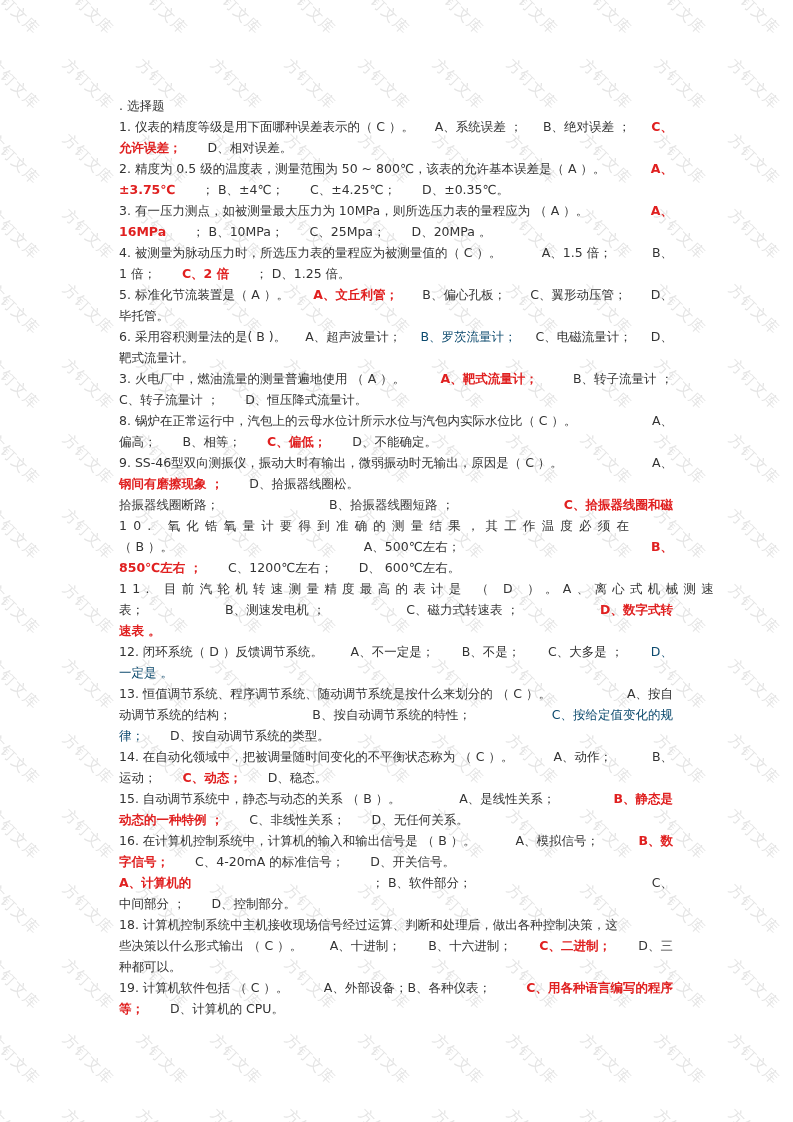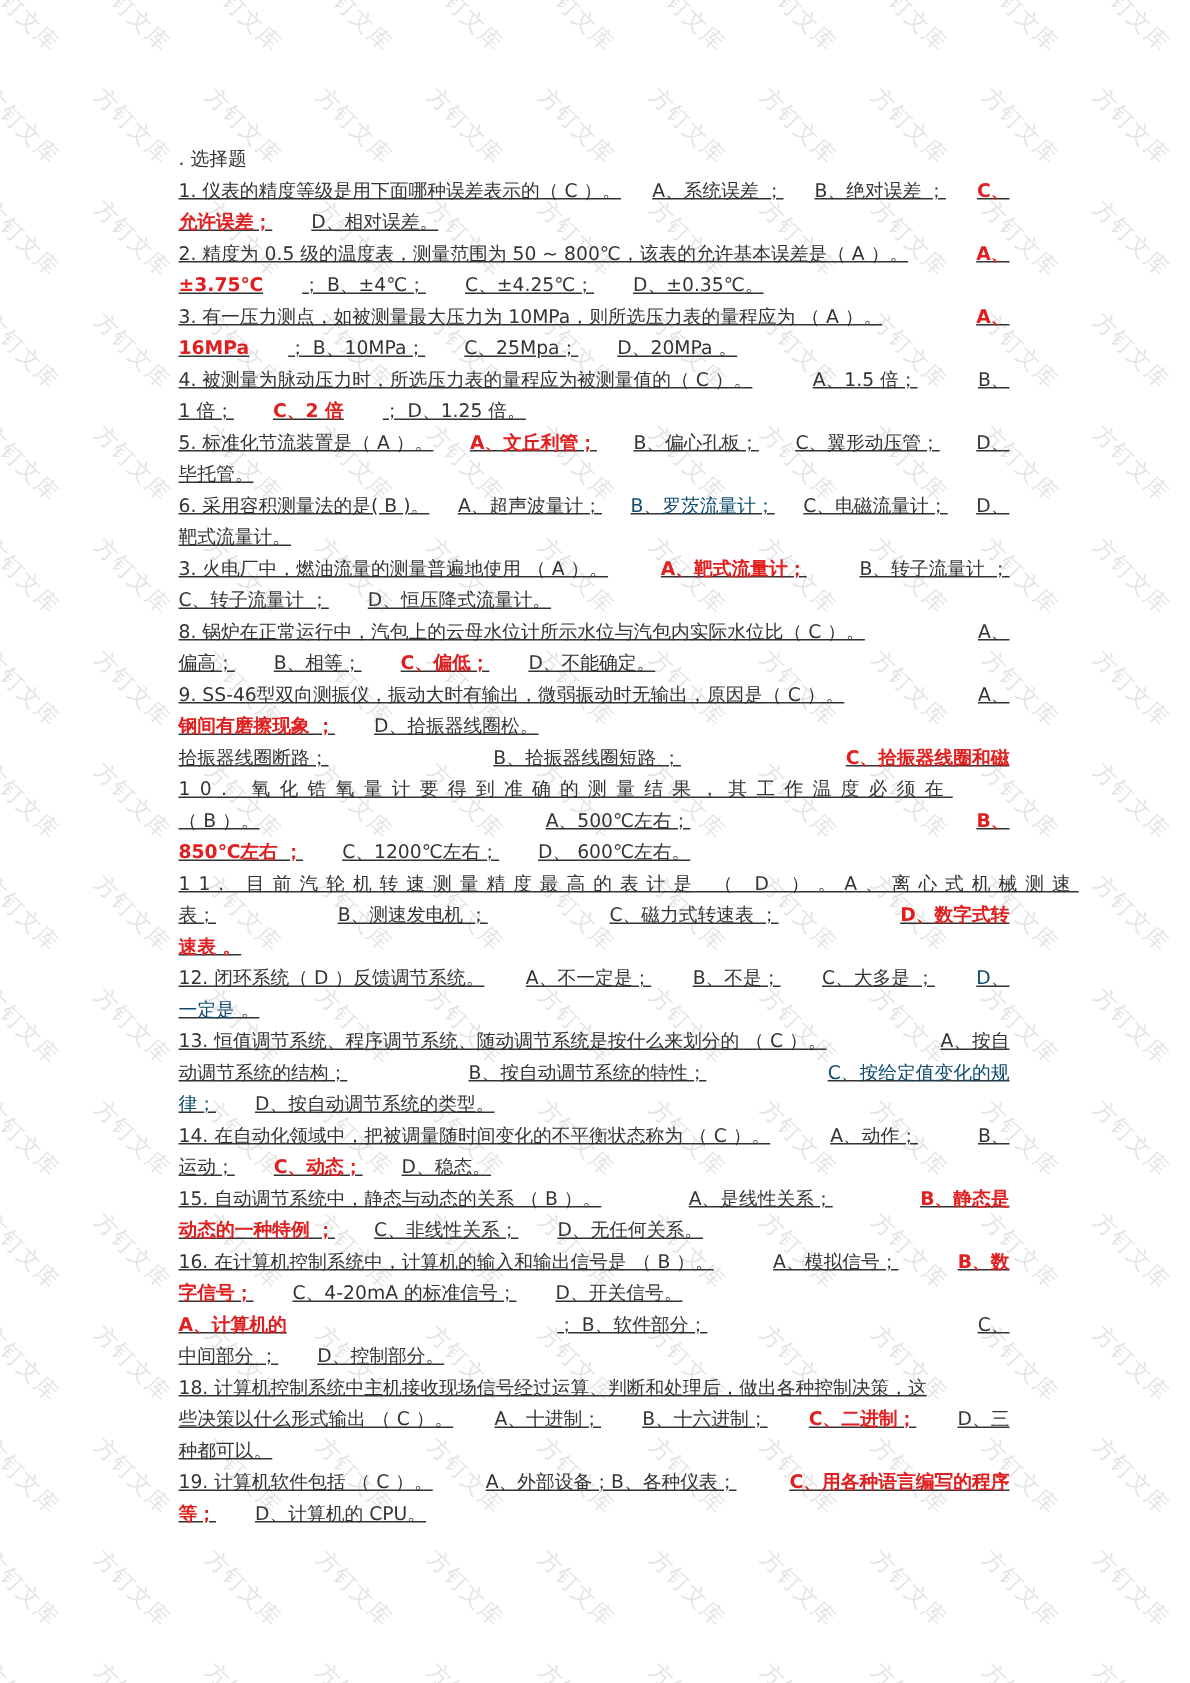--- a/index.html
+++ b/index.html
@@ -19,21 +19,21 @@
     transform-origin: left top;
     white-space: nowrap;
     letter-spacing: 1px;
   }
   .page {
     position: absolute; left: 119px; top: 95px; width: 554px; z-index: 1;
     font-size: 12.5px; color: #333333;
   }
   .line {
     height: 21px; line-height: 21px; white-space: nowrap;
-    display: flex; justify-content: space-between; align-items: flex-end; text-decoration: underline;
+    display: flex; justify-content: space-between; align-items: flex-end;
   }
   .line.left { justify-content: flex-start; gap: 0; }
   .line.left .seg { margin-right: 26px; }
   .seg { display: inline-block; }
   .ans { color: #e02020; font-weight: bold; }
   .ans-thin { color: #0c4a6e; }
   .spread { letter-spacing: 6.2px; }
   .spread11 { letter-spacing: 5.3px; }
   .title { height: 21px; line-height: 21px; }
 </style>

